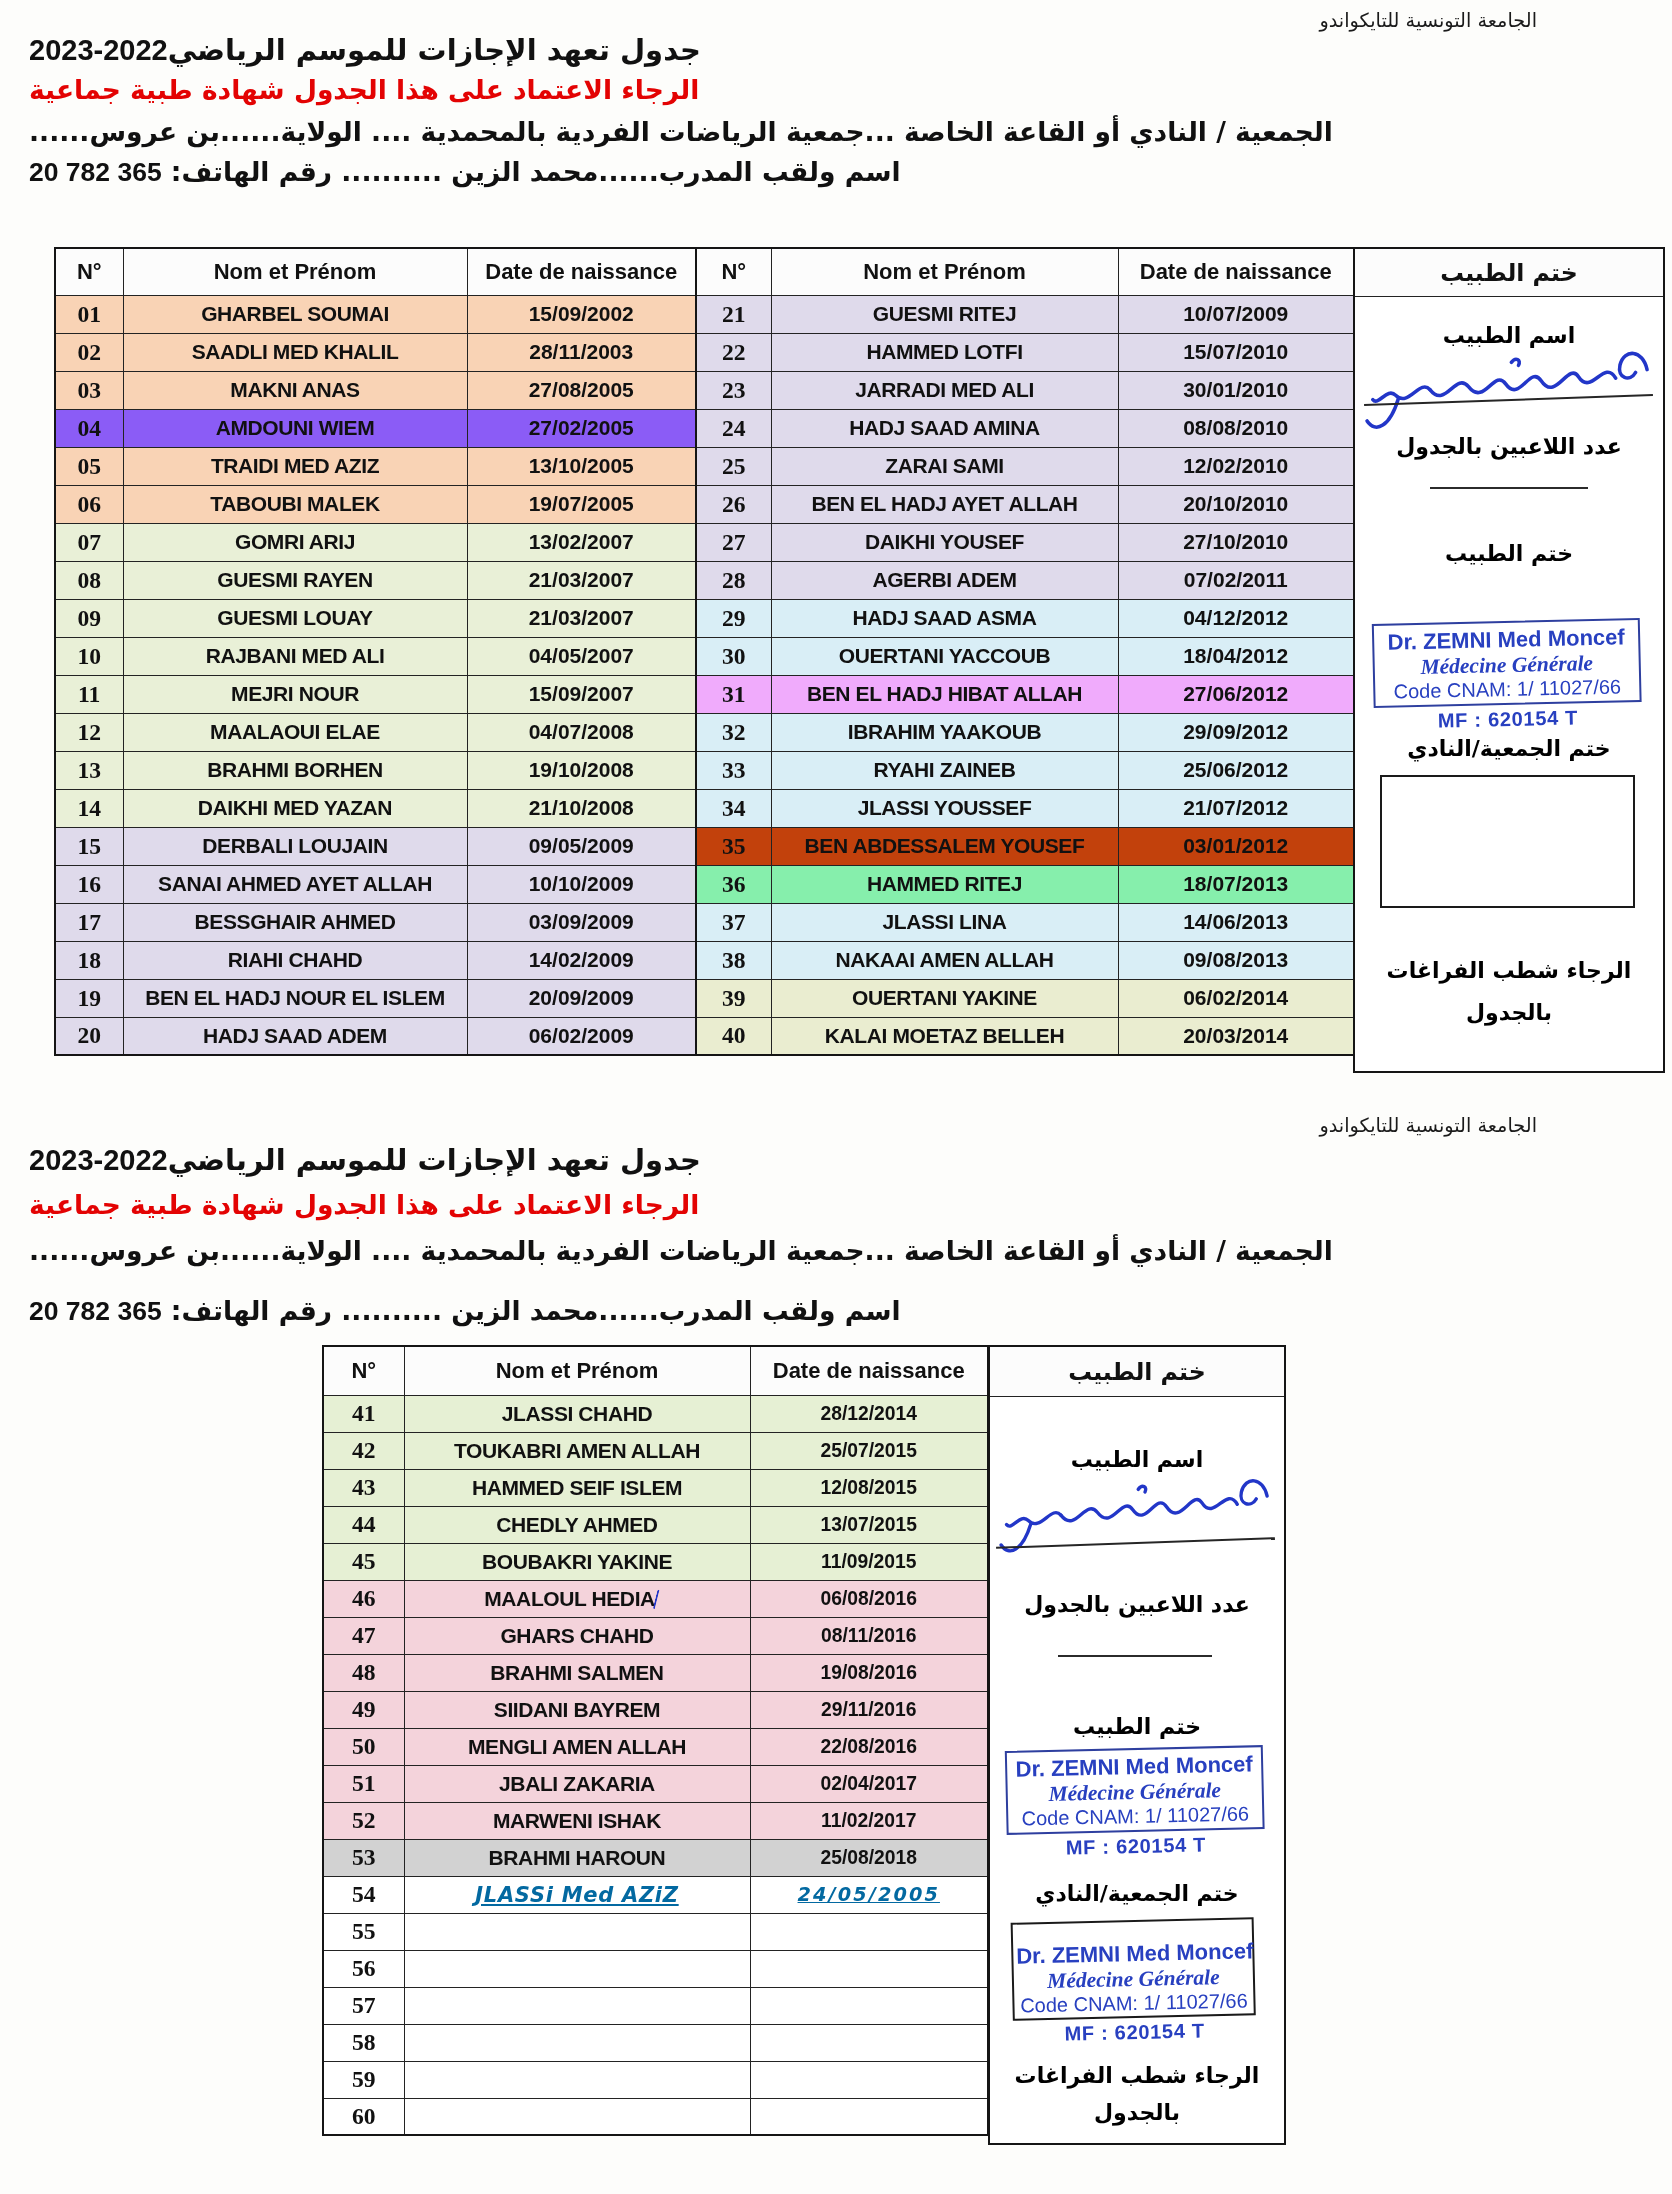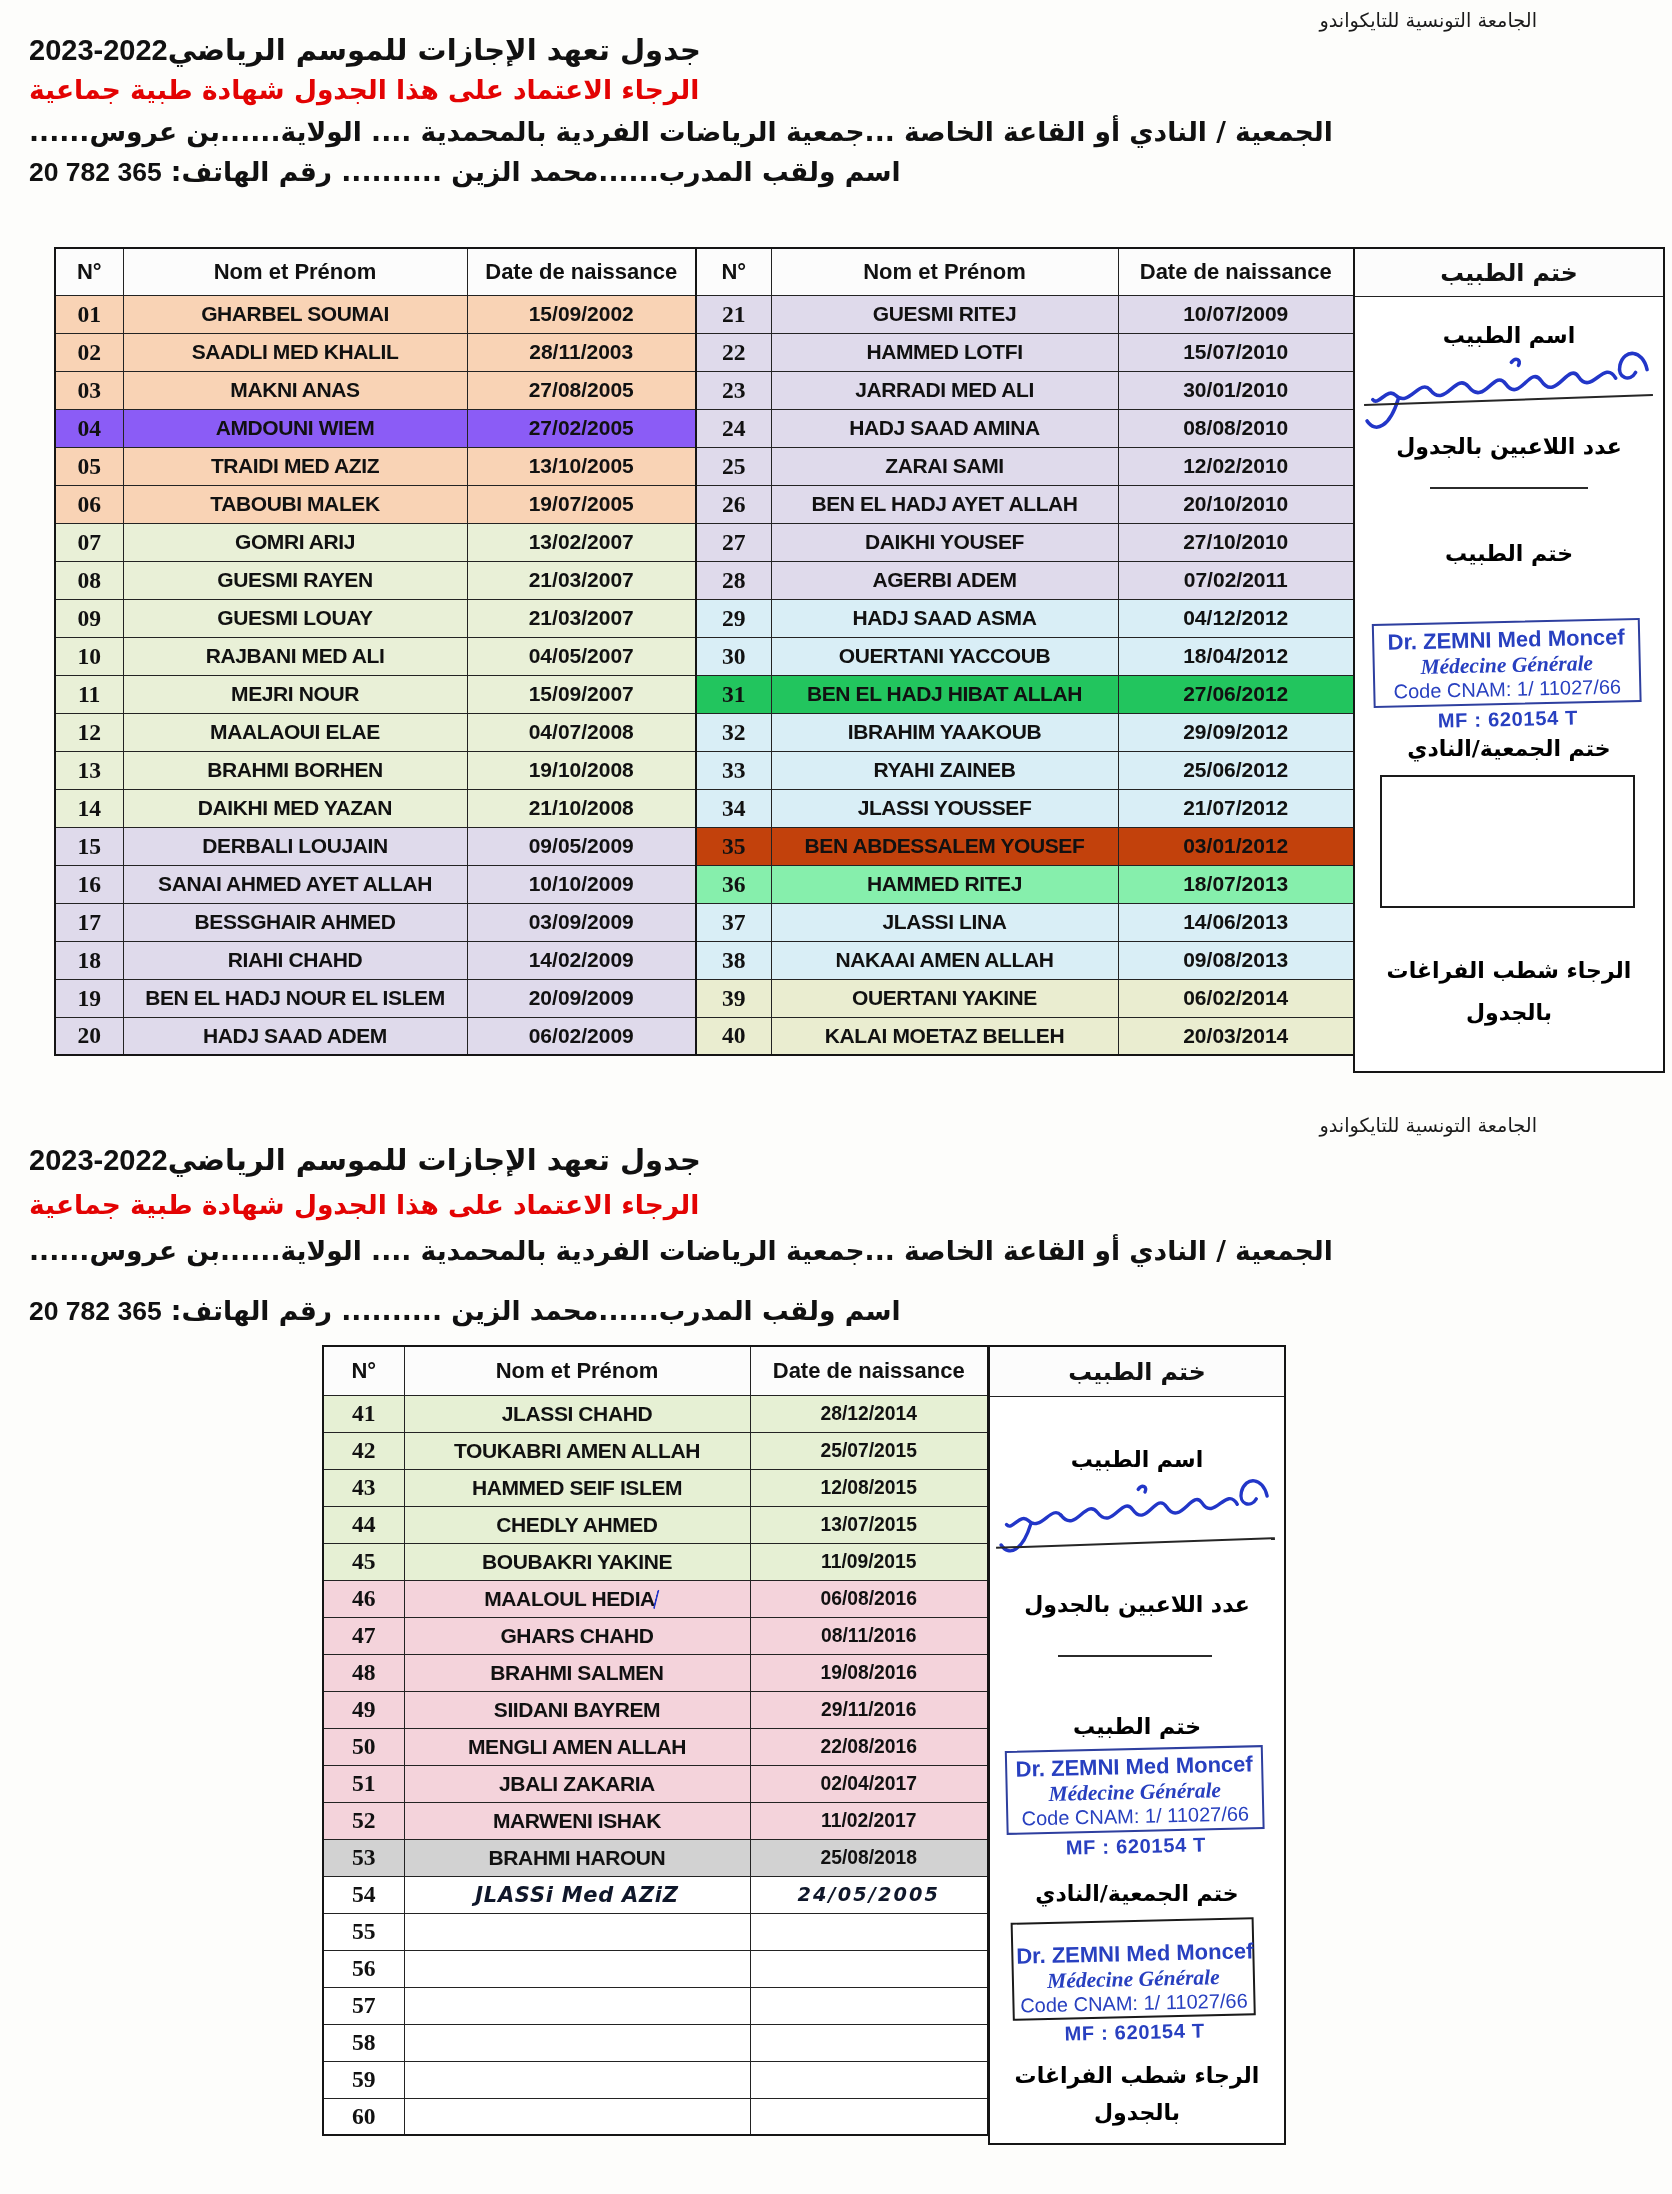--- a/index.html
+++ b/index.html
@@ -20,21 +20,21 @@
   table.roster th{background:#fcfcfc;font-weight:bold;font-size:22px;font-family:"Liberation Sans",sans-serif;}
   tr.hrow-top{height:47px;}
   tr.hrow-bot{height:49px;}
   .t-top tbody tr{height:38px;}
   .t-bot tbody tr{height:37px;}
   td.n{font-family:"Liberation Serif",serif;font-weight:bold;font-size:23.6px;text-align:center;}
   td.nm{font-weight:bold;font-size:21px;text-align:center;letter-spacing:-0.4px;}
   td.dt{font-weight:bold;font-size:21px;text-align:center;}
   .t-bot td.nm{font-size:21px;}
   .t-bot td.dt{font-size:19.3px;}
-  td.hand{font-style:italic;color:#0f172a;font-weight:bold;font-size:21.5px;letter-spacing:0.7px;font-family:"DejaVu Sans",sans-serif;}
+  td.hand{font-style:italic;color:#0369a1;font-weight:bold;font-size:21.5px;letter-spacing:0.7px;font-family:"DejaVu Sans",sans-serif;text-decoration:underline;}
   td.hand-date{letter-spacing:2.1px;}
   .pen-stroke{display:inline-block;width:5.7px;height:20px;border-left:2.9px solid #2336c8;transform:rotate(14deg);margin-right:7.2px;vertical-align:-4.3px;border-radius:2.1px;}
 
   
   .doc-col{position:absolute;border:2.1px solid #151515;background:#fff;}
   .doc-col .dhead{position:absolute;top:0;left:0;right:0;border-bottom:1.4px solid #232323;display:flex;align-items:center;justify-content:center;font-weight:bold;font-size:23.6px;direction:rtl;font-family:"DejaVu Sans",sans-serif;background:#fcfcfc;}
   .dlabel{position:absolute;left:0;width:100%;text-align:center;font-weight:bold;font-size:22px;direction:rtl;font-family:"DejaVu Sans",sans-serif;color:#000;}
   .sig{position:absolute;}
   .sig svg{display:block;}
   .sig-underline{position:absolute;height:2.1px;background:#262626;transform:rotate(-2deg);}
@@ -238,21 +238,21 @@
         <tr style="background: rgb(217, 238, 246);">
           <td class="n">29</td>
           <td class="nm">HADJ SAAD ASMA</td>
           <td class="dt">04/12/2012</td>
         </tr>
         <tr style="background: rgb(217, 238, 246);">
           <td class="n">30</td>
           <td class="nm">OUERTANI YACCOUB</td>
           <td class="dt">18/04/2012</td>
         </tr>
-        <tr style="background: #22c55e;">
+        <tr style="background: #f0abfc;">
           <td class="n">31</td>
           <td class="nm">BEN EL HADJ HIBAT ALLAH</td>
           <td class="dt">27/06/2012</td>
         </tr>
         <tr style="background: rgb(217, 238, 246);">
           <td class="n">32</td>
           <td class="nm">IBRAHIM YAAKOUB</td>
           <td class="dt">29/09/2012</td>
         </tr>
         <tr style="background: rgb(217, 238, 246);">

